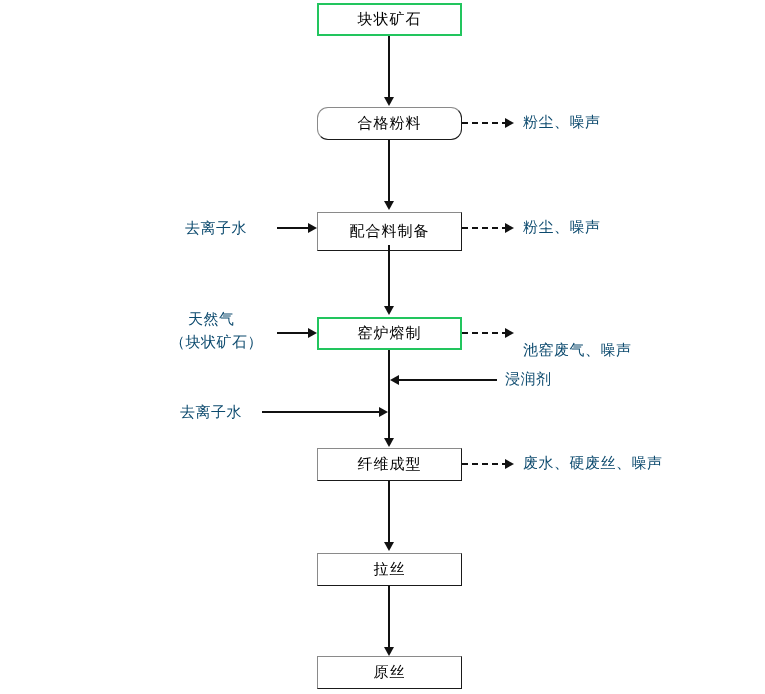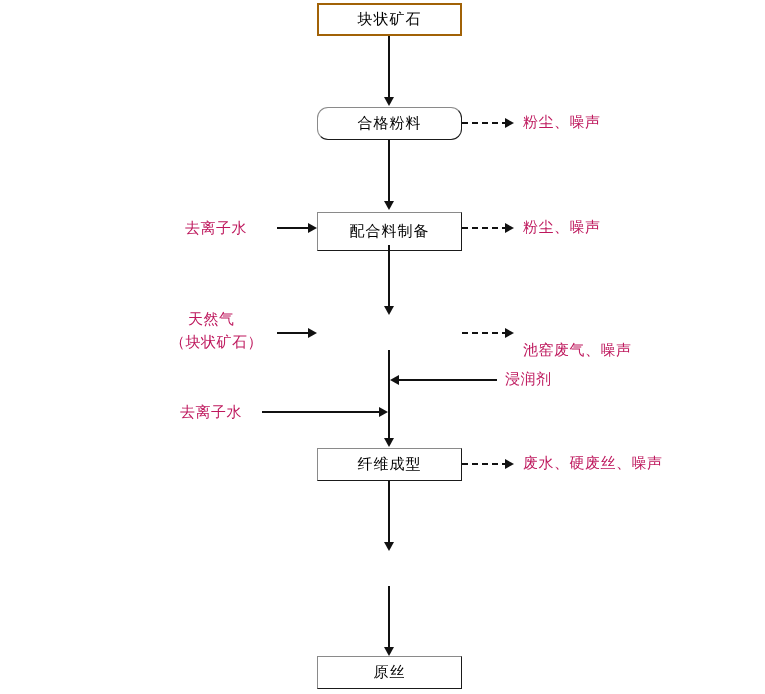--- a/index.html
+++ b/index.html
@@ -24,35 +24,35 @@
     border: 1px solid #7a7a7a;
     border-top-color: #8a8a8a;
     border-left-color: #8a8a8a;
     border-right-color: #1a1a1a;
     border-bottom-color: #1a1a1a;
     display: flex;
     align-items: center;
     justify-content: center;
   }
   .node.strong {
-    border: 2px solid #a16207;
+    border: 2px solid #22c55e;
   }
   .node-label {
     font-size: 15px;
     color: #000000;
     letter-spacing: 1px;
     line-height: 1;
     white-space: nowrap;
   }
 
   
   .txt {
     position: absolute;
     font-size: 15px;
-    color: #be185d;
+    color: #0c4a6e;
     letter-spacing: 0.5px;
     line-height: 19px;
     white-space: nowrap;
   }
   .txt.two-line { line-height: 22px; }
 
   
   .vline {
     position: absolute;
     width: 2px;
@@ -124,20 +124,23 @@
   <div class="hline" style="left:277px; top:227px; width:34px;"></div>
   <div class="arrow-right" style="left:308px; top:223px;"></div>
 
   <div class="hdash" style="left:462px; top:227px; width:46px;"></div>
   <div class="arrow-right" style="left:505px; top:223px;"></div>
   <div class="txt" style="left:523px; top:218px;">粉尘、噪声</div>
 
   <div class="vline" style="left:388px; top:245px; height:62px;"></div>
   <div class="arrow-down" style="left:384px; top:306px;"></div>
 
+  <div class="node strong" style="left:317px; top:317px; width:145px; height:33px;">
+    <span class="node-label">窑炉熔制</span>
+  </div>
 
   <div class="txt two-line" style="left:188px; top:308px;">天然气</div>
   <div class="txt two-line" style="left:170px; top:331px;">（块状矿石）</div>
   <div class="hline" style="left:277px; top:332px; width:34px;"></div>
   <div class="arrow-right" style="left:308px; top:328px;"></div>
 
   <div class="hdash" style="left:462px; top:332px; width:46px;"></div>
   <div class="arrow-right" style="left:505px; top:328px;"></div>
   <div class="txt" style="left:523px; top:341px;">池窑废气、噪声</div>
 
@@ -156,20 +159,23 @@
     <span class="node-label">纤维成型</span>
   </div>
 
   <div class="hdash" style="left:462px; top:463px; width:46px;"></div>
   <div class="arrow-right" style="left:505px; top:459px;"></div>
   <div class="txt" style="left:523px; top:454px;">废水、硬废丝、噪声</div>
 
   <div class="vline" style="left:388px; top:481px; height:62px;"></div>
   <div class="arrow-down" style="left:384px; top:542px;"></div>
 
+  <div class="node" style="left:317px; top:553px; width:145px; height:33px;">
+    <span class="node-label">拉丝</span>
+  </div>
 
   <div class="vline" style="left:388px; top:586px; height:62px;"></div>
   <div class="arrow-down" style="left:384px; top:647px;"></div>
 
   <div class="node" style="left:317px; top:656px; width:145px; height:33px;">
     <span class="node-label">原丝</span>
   </div>
 
 </div>
 

